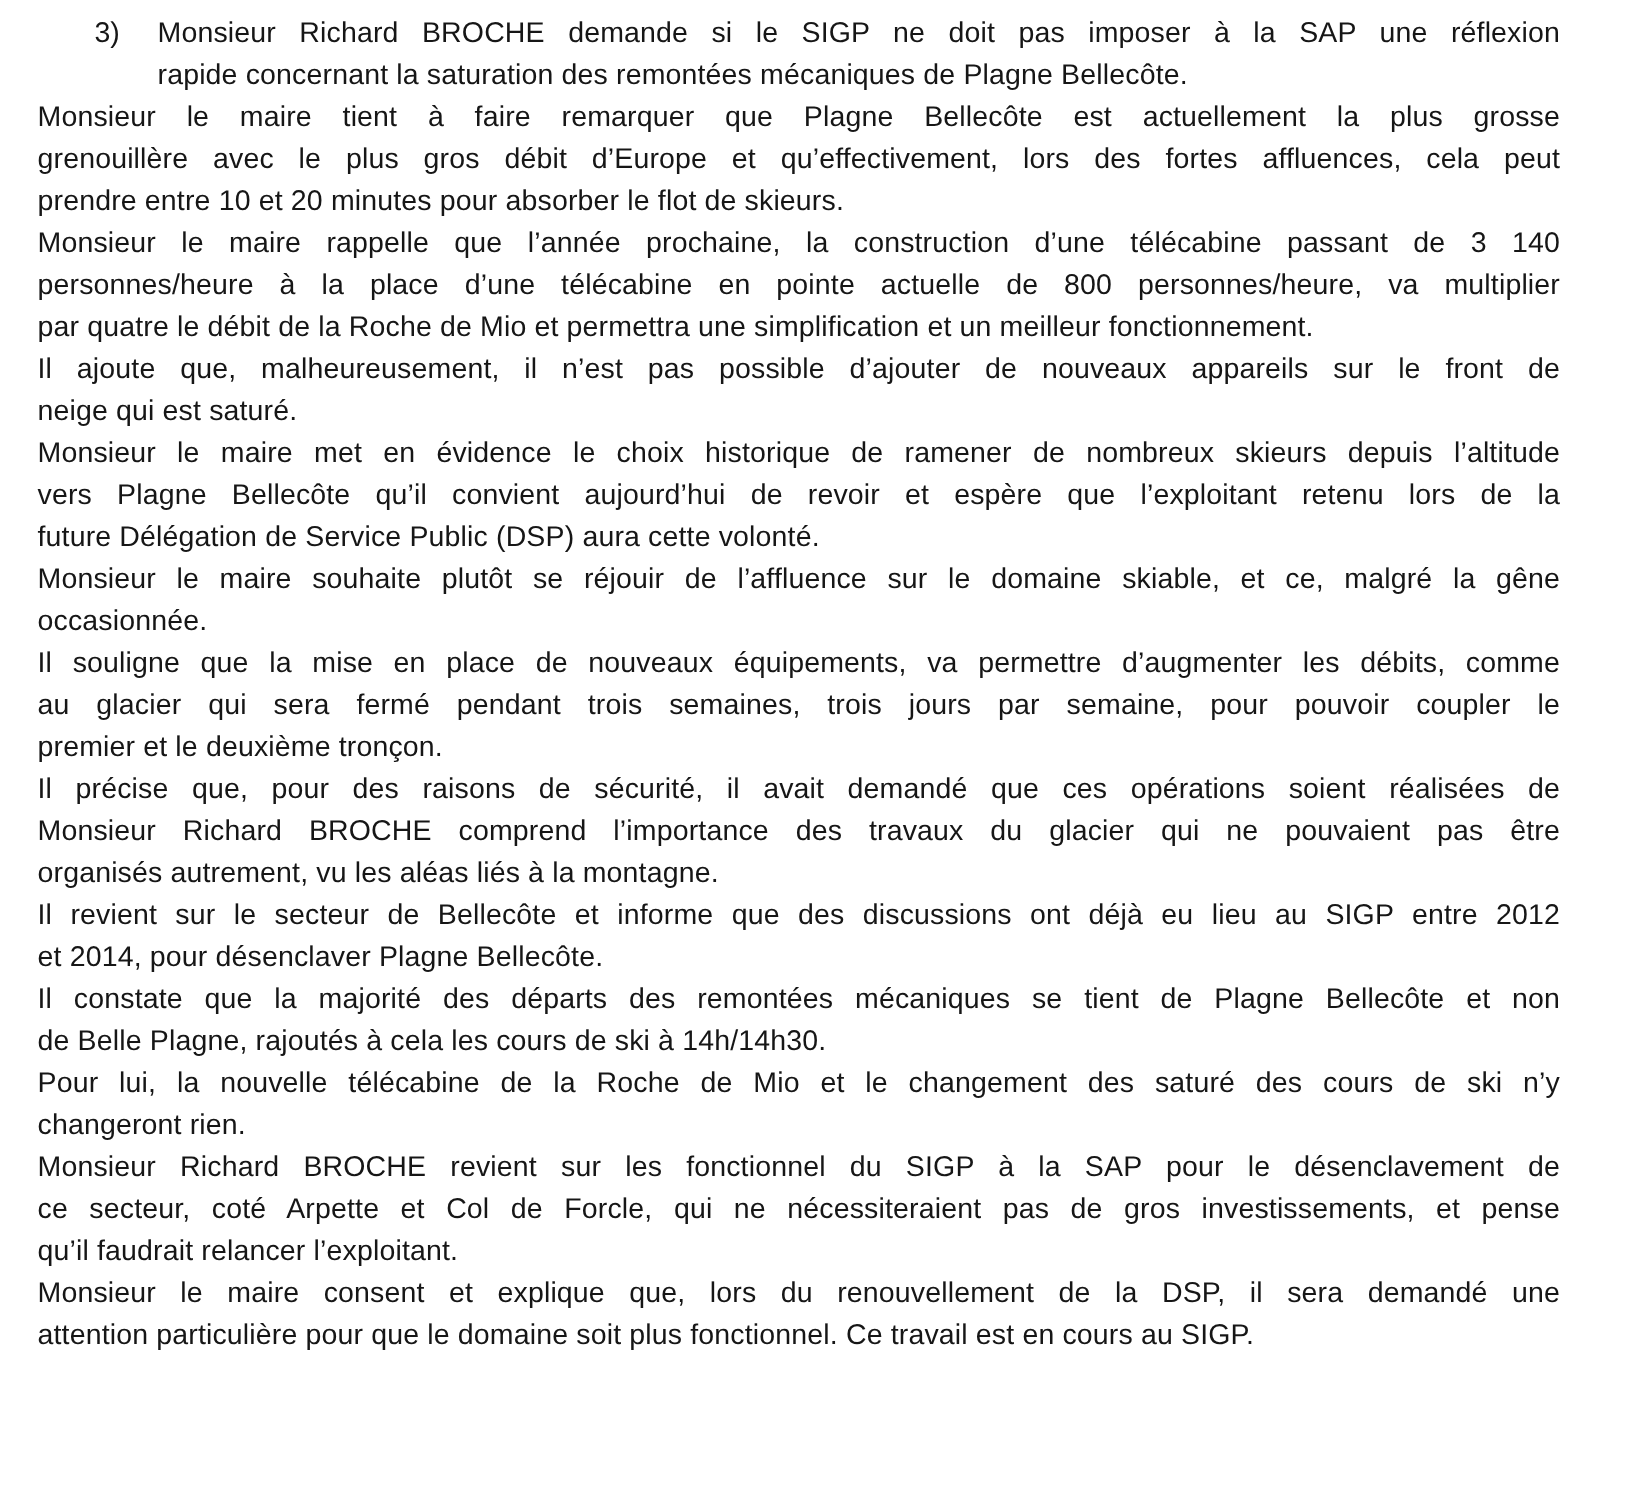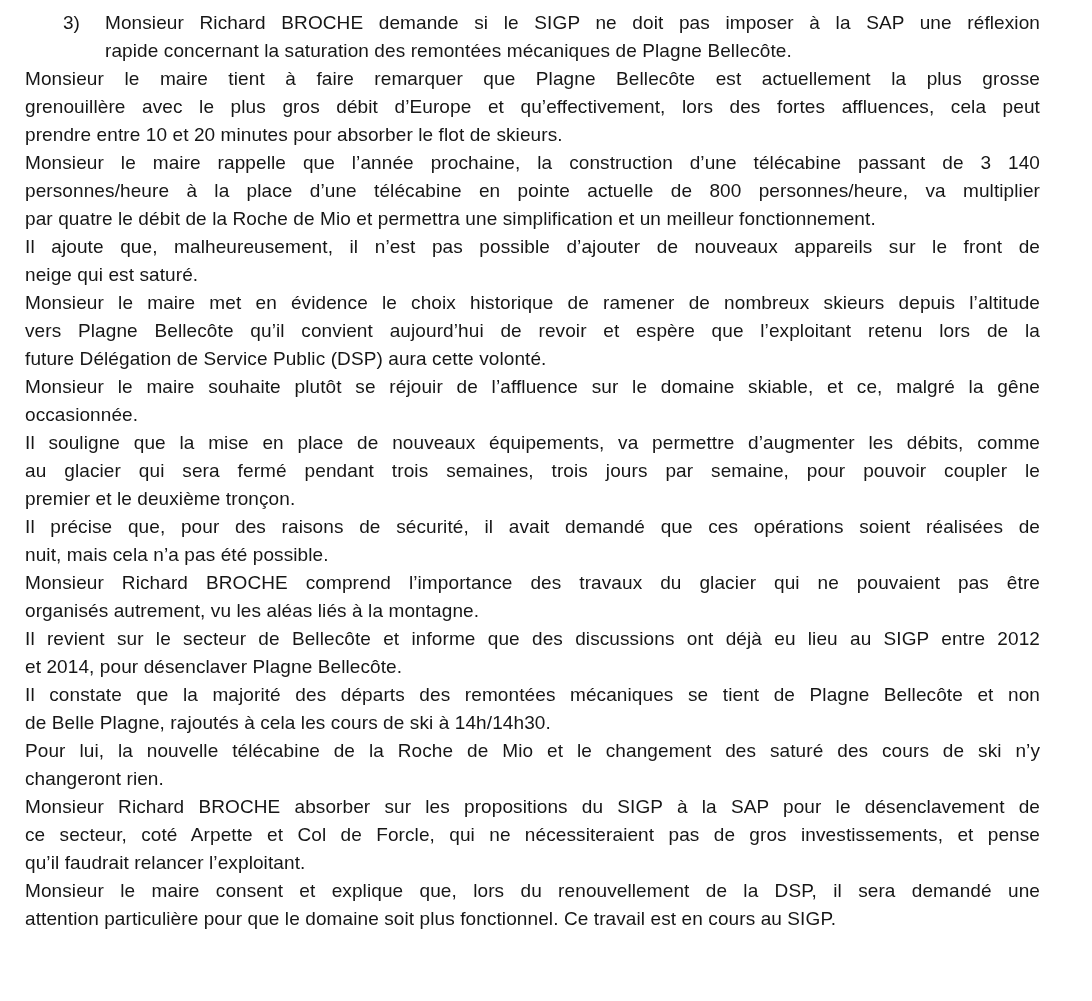--- a/index.html
+++ b/index.html
@@ -83,40 +83,39 @@
         <div class="line">Monsieur le maire souhaite plutôt se réjouir de l’affluence sur le domaine skiable, et ce, malgré la gêne</div>
         <div class="line last">occasionnée.</div>
       </div>
       <div class="block">
         <div class="line">Il souligne que la mise en place de nouveaux équipements, va permettre d’augmenter les débits, comme</div>
         <div class="line">au glacier qui sera fermé pendant trois semaines, trois jours par semaine, pour pouvoir coupler le</div>
         <div class="line last">premier et le deuxième tronçon.</div>
       </div>
       <div class="block">
         <div class="line">Il précise que, pour des raisons de sécurité, il avait demandé que ces opérations soient réalisées de</div>
-        <div class="line last">nuit, mais cela n’a pas été possible.</div>
       </div>
       <div class="block">
         <div class="line">Monsieur Richard BROCHE comprend l’importance des travaux du glacier qui ne pouvaient pas être</div>
         <div class="line last">organisés autrement, vu les aléas liés à la montagne.</div>
       </div>
       <div class="block">
         <div class="line">Il revient sur le secteur de Bellecôte et informe que des discussions ont déjà eu lieu au SIGP entre 2012</div>
         <div class="line last">et 2014, pour désenclaver Plagne Bellecôte.</div>
       </div>
       <div class="block">
         <div class="line">Il constate que la majorité des départs des remontées mécaniques se tient de Plagne Bellecôte et non</div>
         <div class="line last">de Belle Plagne, rajoutés à cela les cours de ski à 14h/14h30.</div>
       </div>
       <div class="block">
         <div class="line">Pour lui, la nouvelle télécabine de la Roche de Mio et le changement des saturé des cours de ski n’y</div>
         <div class="line last">changeront rien.</div>
       </div>
       <div class="block">
-        <div class="line">Monsieur Richard BROCHE absorber sur les propositions du SIGP à la SAP pour le désenclavement de</div>
+        <div class="line">Monsieur Richard BROCHE revient sur les fonctionnel du SIGP à la SAP pour le désenclavement de</div>
         <div class="line">ce secteur, coté Arpette et Col de Forcle, qui ne nécessiteraient pas de gros investissements, et pense</div>
         <div class="line last">qu’il faudrait relancer l’exploitant.</div>
       </div>
       <div class="block gap-before">
         <div class="line">Monsieur le maire consent et explique que, lors du renouvellement de la DSP, il sera demandé une</div>
         <div class="line last">attention particulière pour que le domaine soit plus fonctionnel. Ce travail est en cours au SIGP.</div>
       </div>
     </div>
 </main>
 

